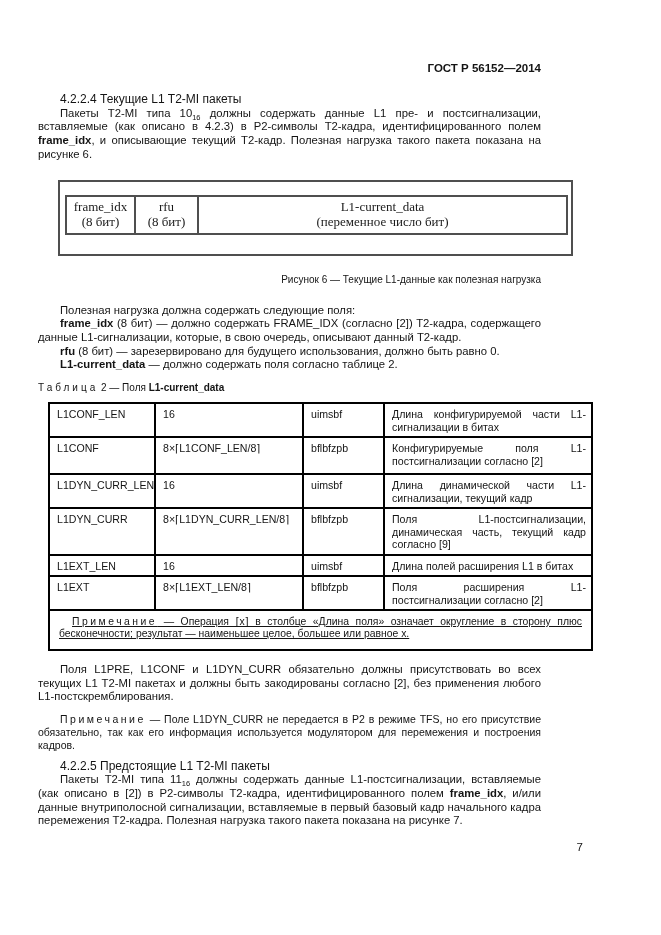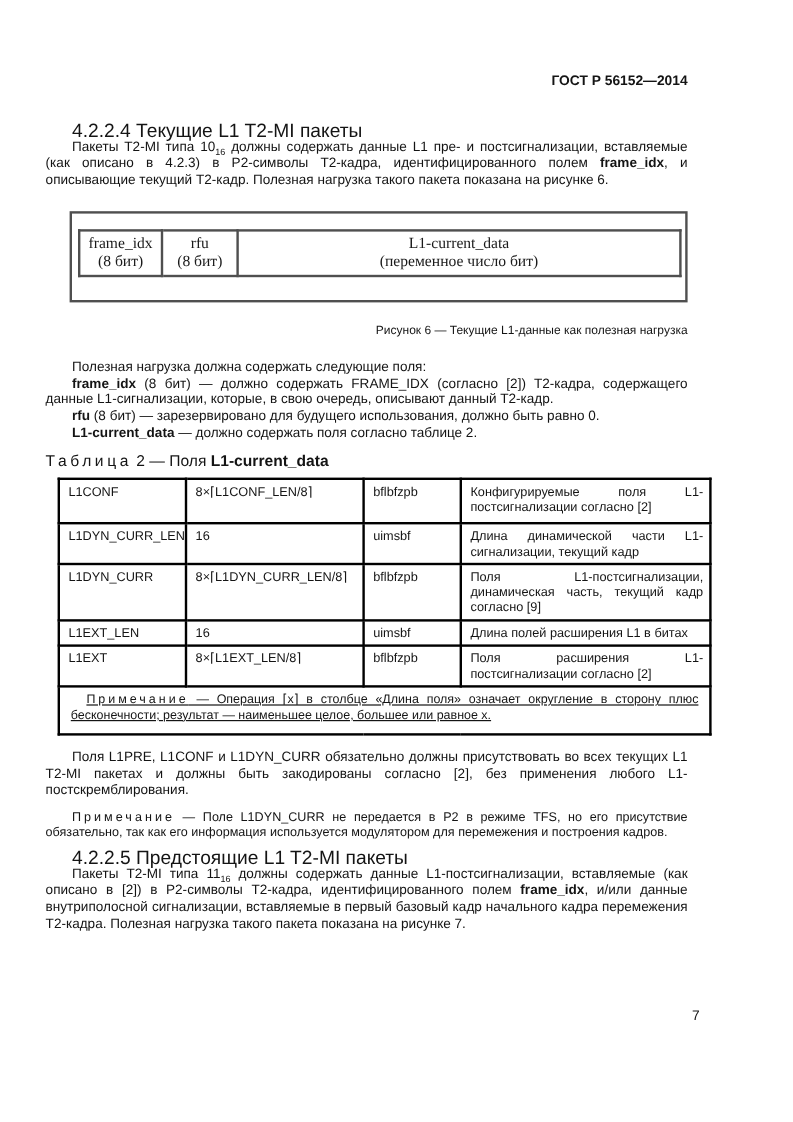--- a/index.html
+++ b/index.html
@@ -4,26 +4,26 @@
 <style>
   html,body { margin:0; padding:0; background:#ffffff; }
   body {
     width:661px; height:935px;
     font-family:"Liberation Sans","DejaVu Sans",sans-serif;
     color:#141414;
     -webkit-font-smoothing:antialiased;
   }
   .page {
     position:relative; width:661px; height:935px;
-    padding:62px 88px 0 38px; box-sizing:border-box; overflow:hidden;border-radius:24px;
+    padding:62px 120px 0 38px; box-sizing:border-box; overflow:hidden;border-radius:24px;
   }
   .doc-header { text-align:right; font-weight:bold; font-size:11.5px; line-height:13px; }
   .body-text { margin:0; font-size:11.3px; line-height:13.7px; text-align:justify; }
   .indent { text-indent:22px; }
-  .heading { margin:28px 0 0 0; font-size:16px; line-height:13.7px; text-indent:22px; }
+  .heading { margin:18px 0 0 0; font-size:12px; line-height:13.7px; text-indent:22px; }
   .h2 { margin-top:8px; }
   b { font-weight:bold; }
   sub.idx { font-size:7.5px; vertical-align:-3px; line-height:0; }
 
   
   .figure-box {
     margin:18px 0 0 20px; width:515px; height:76px;
     border:2px solid #4f4f4f; box-sizing:border-box; background:#fff;
   }
   .figure-inner {
@@ -31,21 +31,21 @@
     margin:13px 0 0 5px; width:501px; height:40px;
     font-family:"Liberation Serif","DejaVu Serif",serif;
     font-size:13px; line-height:15.5px; text-align:center; color:#1a1a1a;
   }
   .figure-inner td { border:2px solid #4f4f4f; padding:2px 0 3px; vertical-align:middle; }
   .fig-caption { margin-top:18px; text-align:right; font-size:10px; line-height:12px; }
 
   .fields { margin-top:18px; }
 
   
-  .table-caption { margin:10px 0 0 0; font-size:13px; line-height:12px; }
+  .table-caption { margin:10px 0 0 0; font-size:10px; line-height:12px; }
   .ls3 { letter-spacing:3px; }
   .ls2 { letter-spacing:2.5px; }
 
   
   table.t2 {
     border-collapse:collapse; table-layout:fixed;
     width:543px; margin:8px 0 0 10px;
     font-size:10.6px; line-height:12.5px; color:#141414;
   }
   table.t2 th {
@@ -115,20 +115,26 @@
   <p class="table-caption"><span class="ls3">Таблица</span><span> 2 </span><span>— Поля </span><b>L1-current_data</b></p>
 
   <table class="t2">
     <colgroup>
         <col style="width:106px">
         <col style="width:148px">
         <col style="width:81px">
         <col style="width:208px">
       </colgroup>
     <tbody>
+    <tr class="h31">
+      <td>L1CONF_LEN</td>
+      <td>16</td>
+      <td>uimsbf</td>
+      <td class="desc">Длина конфигурируемой части L1-сигнализации в битах</td>
+    </tr>
     <tr class="h37">
       <td>L1CONF</td>
       <td>8×⌈L1CONF_LEN/8⌉</td>
       <td>bflbfzpb</td>
       <td class="desc">Конфигурируемые поля L1-постсигнализации согласно [2]</td>
     </tr>
     <tr class="h33">
       <td>L1DYN_CURR_LEN</td>
       <td>16</td>
       <td>uimsbf</td>

